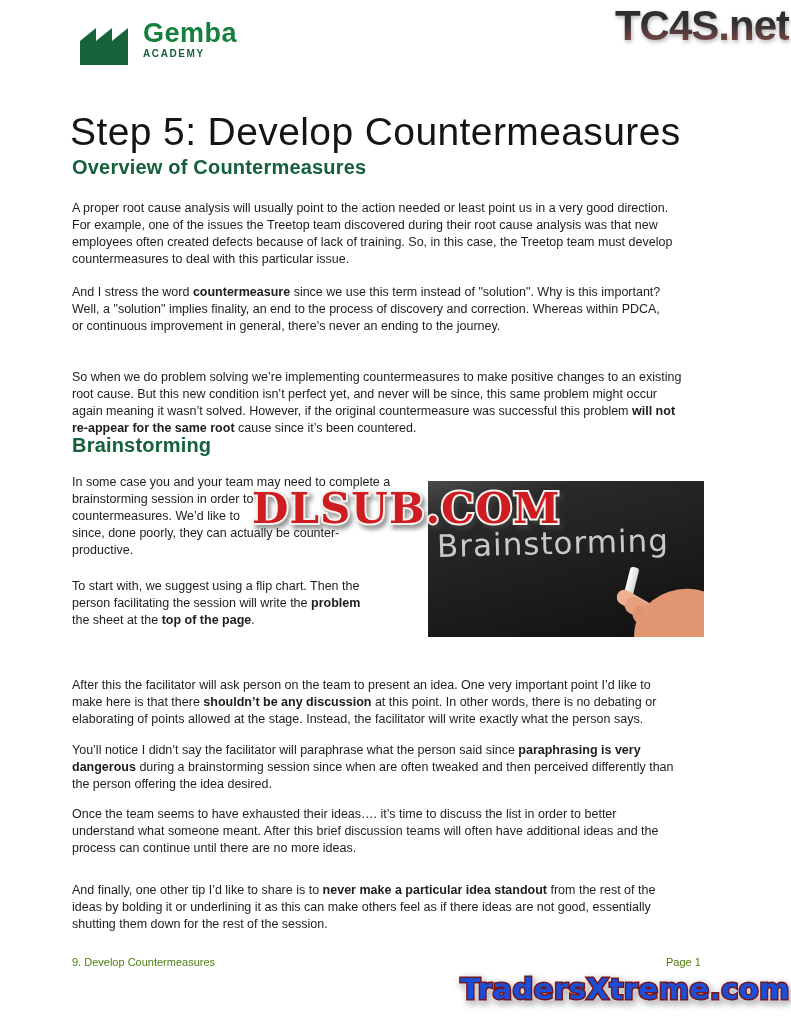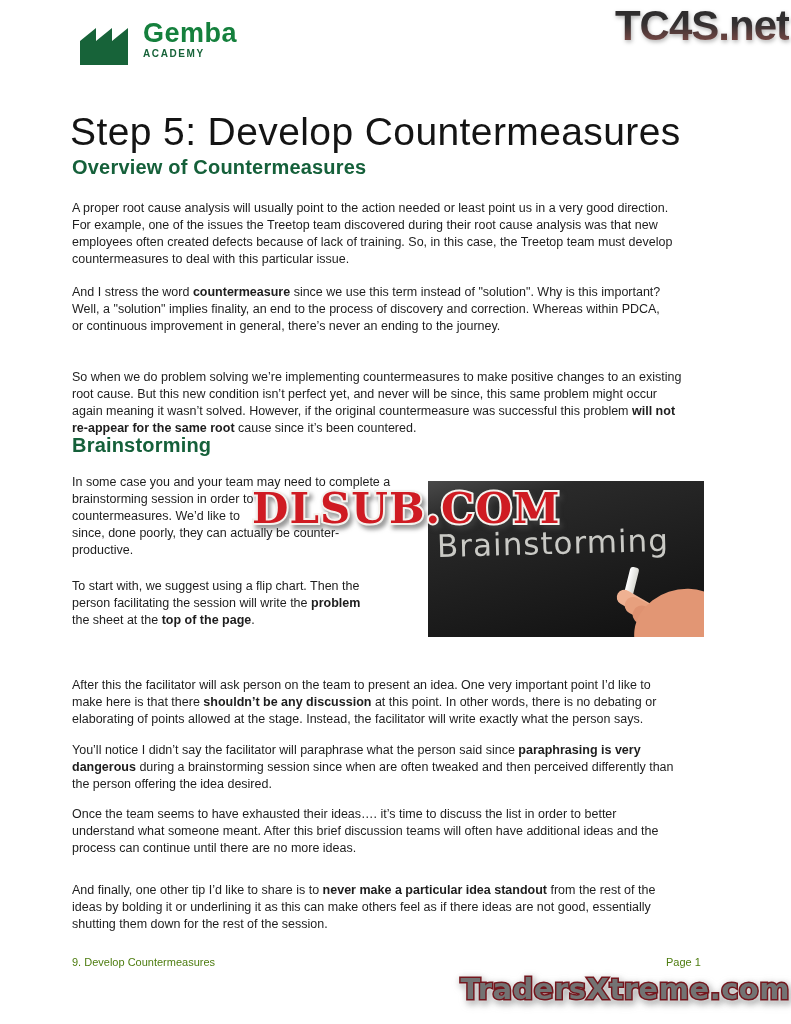--- a/index.html
+++ b/index.html
@@ -75,21 +75,21 @@
     left:252px;top:484px;
     font-family:"DejaVu Serif", serif;font-weight:700;font-size:42px;letter-spacing:1px;
     color:#cf1b22;
     -webkit-text-stroke:4px #f4f2ee;paint-order:stroke fill;
     filter:drop-shadow(3px 4px 2px rgba(70,70,70,0.55));
     white-space:nowrap;
   }
   #tradersx{
     right:1px;top:972px;
     font-family:"DejaVu Sans", sans-serif;font-weight:700;font-size:29px;letter-spacing:0.5px;
-    color:#737373;
+    color:#1d4ed8;
     -webkit-text-stroke:3px #74161d;paint-order:stroke fill;
     filter:drop-shadow(0 0 2px #ededed) drop-shadow(2px 3px 3px rgba(130,130,130,0.7));
     white-space:nowrap;
   }
 
   
   .footer-text{font-size:11px;color:#4d7c0f;white-space:nowrap;}
   #footer-left{left:72px;top:956px;}
   #footer-right{left:666px;top:956px;}
 </style>

